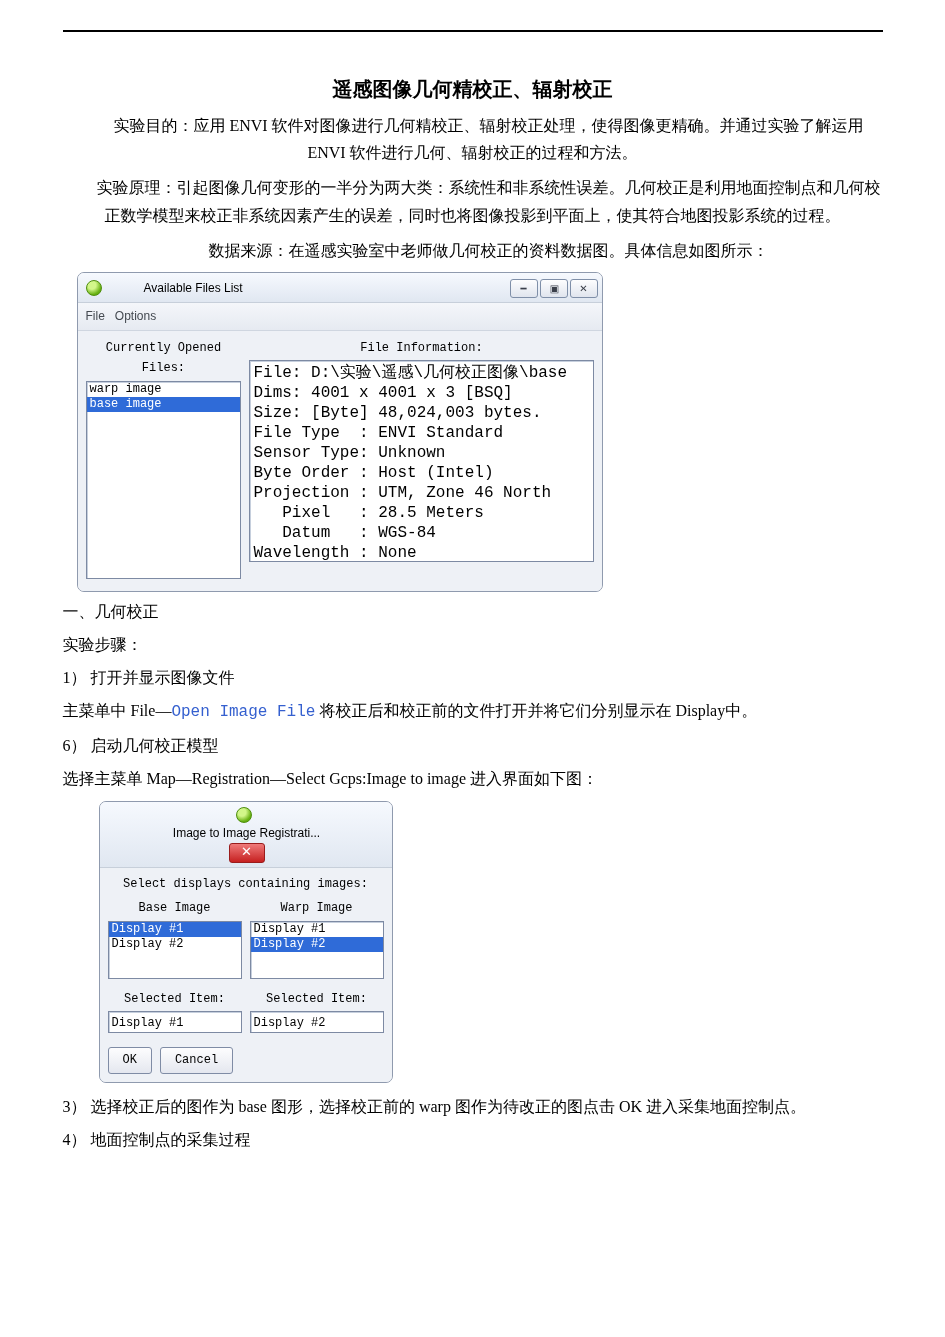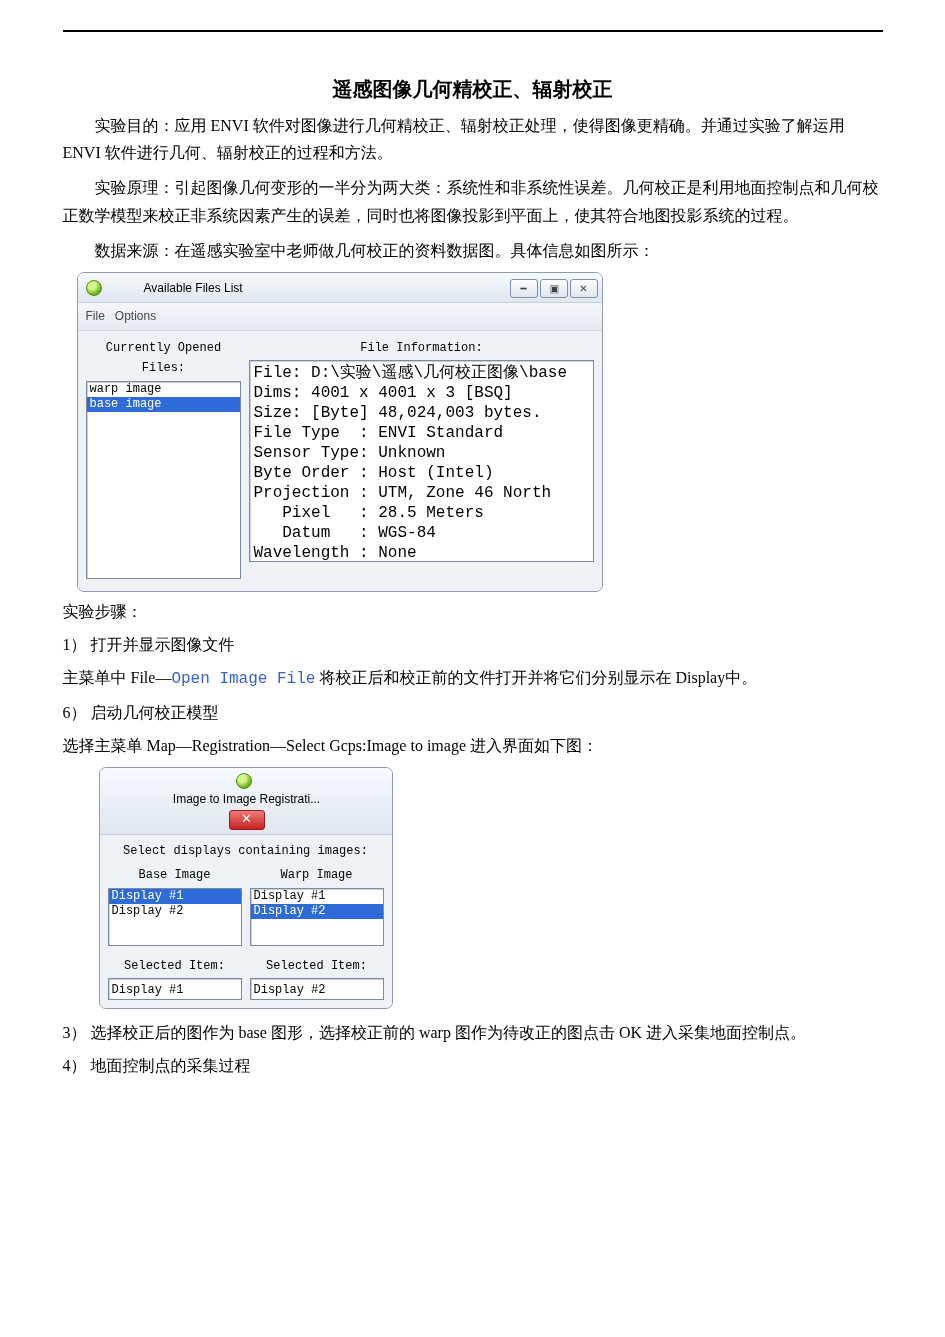--- a/index.html
+++ b/index.html
@@ -15,21 +15,21 @@
     margin: 30px auto 40px auto;
     border-top: 2px solid #000;
     padding-top: 40px;
   }
   .title {
     text-align: center;
     font-size: 20px;
     font-weight: bold;
     margin: 0 0 6px 0;
   }
-  .para { text-indent: 2em; margin: 0 0 8px 0; }
+  .para { text-indent: 2em; margin: 0 0 8px 0; text-align: center; }
   .para-noind { margin: 0 0 6px 0; }
 
   .blue { color: #3560cf; font-family: "SimSun","宋体",serif; }
   .mono { font-family: "Consolas","Courier New",monospace; }
 
   
   .win1 {
     width: 524px;
     margin: 6px 0 6px 14px;
     background: linear-gradient(#fdfdfe,#f2f4f7);
@@ -201,20 +201,21 @@
    Datum   : WGS-84
 Wavelength : None
 Upper Left Corner: 2000,1500
 Description: Create New File Result
 [Thu Apr 16 21:19:02 2009]</div>
         </div>
       </div>
     </div>
   </div>
 
+  <p class="para-noind">一、几何校正</p>
   <p class="para-noind">实验步骤：</p>
   <p class="para-noind">1） 打开并显示图像文件</p>
   <p class="para-noind">
     <span>主菜单中 File—</span><span class="blue mono">Open Image File</span><span> 将校正后和校正前的文件打开并将它们分别显示在 Display中。</span>
   </p>
   <p class="para-noind">6） 启动几何校正模型</p>
   <p class="para-noind">选择主菜单 Map—Registration—Select Gcps:Image to image 进入界面如下图：</p>
 
   <div class="win2">
     <div class="w2-title">
@@ -237,18 +238,22 @@
         <div class="w2-col">
           <div class="w2-colhead">Warp Image</div>
           <div class="w2-list">
             <div class="w1-item">Display #1</div>
             <div class="w1-item w1-sel">Display #2</div>
           </div>
           <div class="w2-seltxt">Selected Item:</div>
           <div class="w2-input">Display #2</div>
         </div>
       </div>
+      <div class="w2-buttons">
+        <div class="w2-btn">OK</div>
+        <div class="w2-btn">Cancel</div>
+      </div>
     </div>
   </div>
 
   <p class="para-noind">3） 选择校正后的图作为 base 图形，选择校正前的 warp 图作为待改正的图点击 OK 进入采集地面控制点。</p>
   <p class="para-noind">4） 地面控制点的采集过程</p>
 </div>
 
 </body></html>

